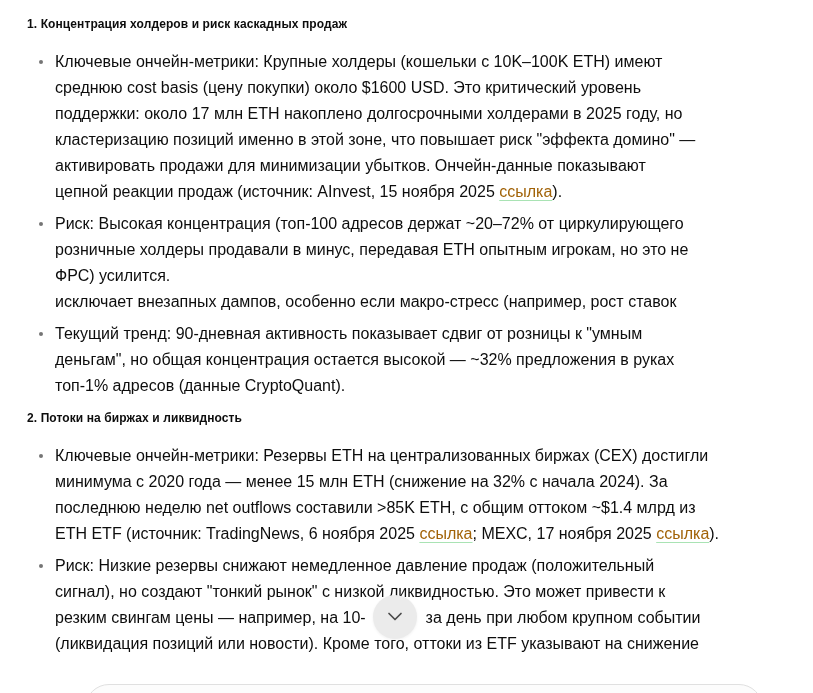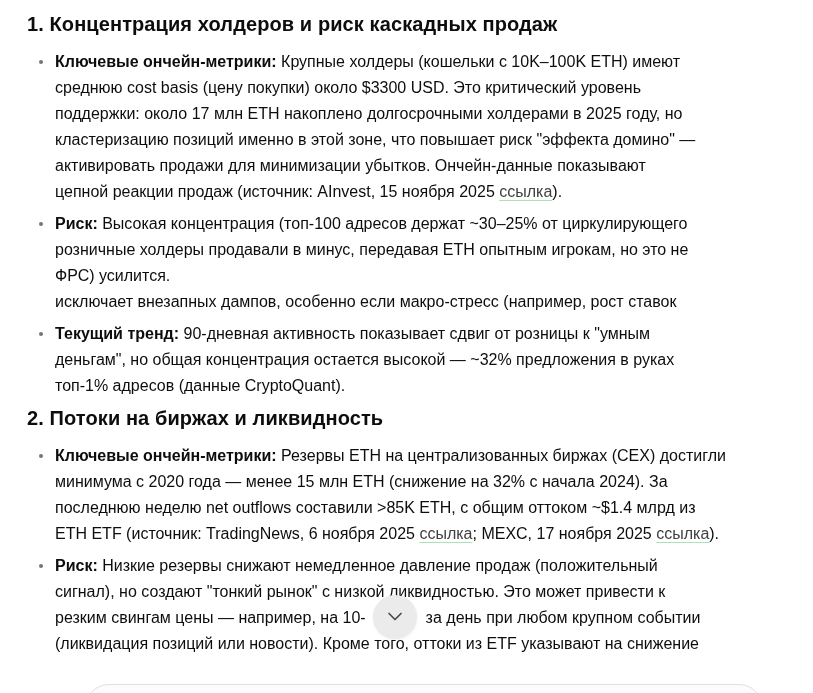--- a/index.html
+++ b/index.html
@@ -19,21 +19,21 @@
   .message {
     position: absolute;
     left: 0; top: 0;
     width: 793px;
     padding: 13px 20px 0 27px;
     box-sizing: border-box;
     font-size: 16px;
   }
   .heading {
     font-weight: 700;
-    font-size: 20px;
+    font-size: 12px;
     line-height: 22px;
     margin: 0 0 14px 0;
     letter-spacing: 0.1px;
   }
   .list {
     list-style: none;
     margin: 0 0 8px 0;
     padding: 0;
   }
   .item {
@@ -45,23 +45,23 @@
   .marker {
     position: absolute;
     left: 12px;
     top: 11px;
     width: 4px;
     height: 4px;
     border-radius: 50%;
     background: #757575;
   }
   .line { min-height: 26px; }
-  .bold { font-weight: 700; }
+  .bold { font-weight: 400; }
   .link {
-    color: #404040;
+    color: #a16207;
     text-decoration: underline;
     text-decoration-color: #a9e3b4;
     text-decoration-thickness: 1px;
     text-underline-offset: 3px;
     cursor: pointer;
   }
   .scroll-btn {
     display: inline-flex;
     align-items: center;
     justify-content: center;
@@ -89,31 +89,31 @@
 </head>
 <body>
 
 <div class="message">
     <div class="heading">1. Концентрация холдеров и риск каскадных продаж</div>
     <ul class="list">
       <li class="item">
         <span class="marker"></span>
         <div>
           <div class="line"><span class="bold">Ключевые ончейн-метрики:</span><span> Крупные холдеры (кошельки с 10K–100K ETH) имеют</span></div>
-          <div class="line"><span>среднюю cost basis (цену покупки) около $3300 USD. Это критический уровень</span></div>
+          <div class="line"><span>среднюю cost basis (цену покупки) около $1600 USD. Это критический уровень</span></div>
           <div class="line"><span>поддержки: около 17 млн ETH накоплено долгосрочными холдерами в 2025 году, но</span></div>
           <div class="line"><span>кластеризацию позиций именно в этой зоне, что повышает риск "эффекта домино" —</span></div>
           <div class="line"><span>активировать продажи для минимизации убытков. Ончейн-данные показывают</span></div>
           <div class="line"><span>цепной реакции продаж (источник: AInvest, 15 ноября 2025 </span><span class="link">ссылка</span><span>).</span></div>
         </div>
       </li>
       <li class="item">
         <span class="marker"></span>
         <div>
-          <div class="line"><span class="bold">Риск:</span><span> Высокая концентрация (топ-100 адресов держат ~30–25% от циркулирующего</span></div>
+          <div class="line"><span class="bold">Риск:</span><span> Высокая концентрация (топ-100 адресов держат ~20–72% от циркулирующего</span></div>
           <div class="line"><span>розничные холдеры продавали в минус, передавая ETH опытным игрокам, но это не</span></div>
           <div class="line"><span>ФРС) усилится.</span></div>
           <div class="line"><span>исключает внезапных дампов, особенно если макро-стресс (например, рост ставок</span></div>
         </div>
       </li>
       <li class="item">
         <span class="marker"></span>
         <div>
           <div class="line"><span class="bold">Текущий тренд:</span><span> 90-дневная активность показывает сдвиг от розницы к "умным</span></div>
           <div class="line"><span>деньгам", но общая концентрация остается высокой — ~32% предложения в руках</span></div>

